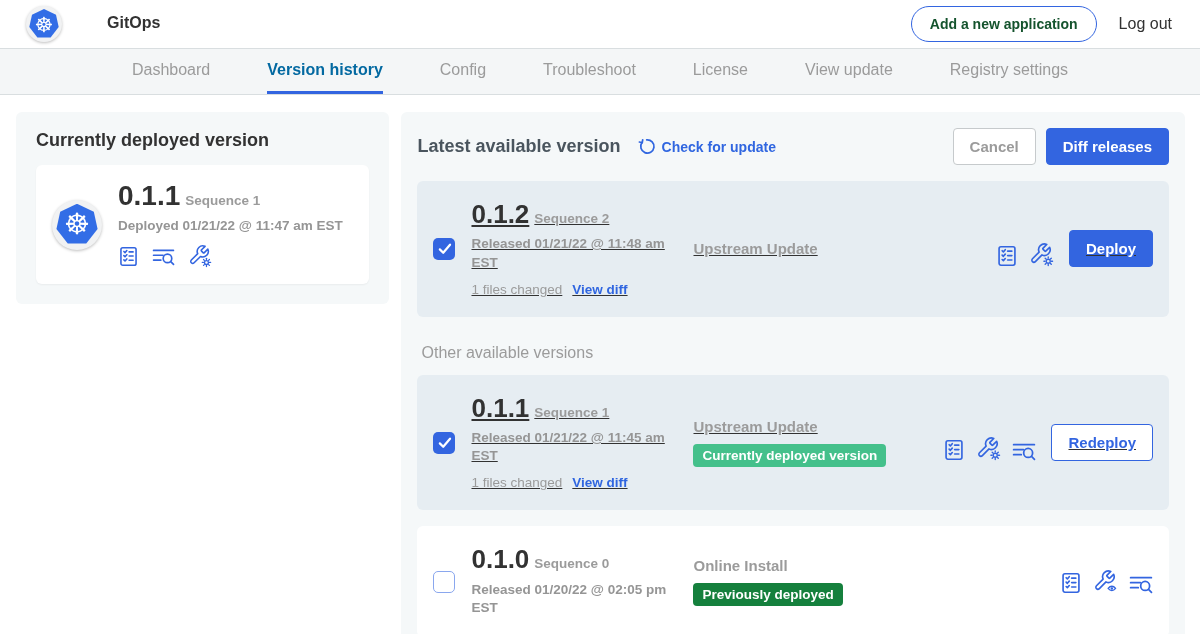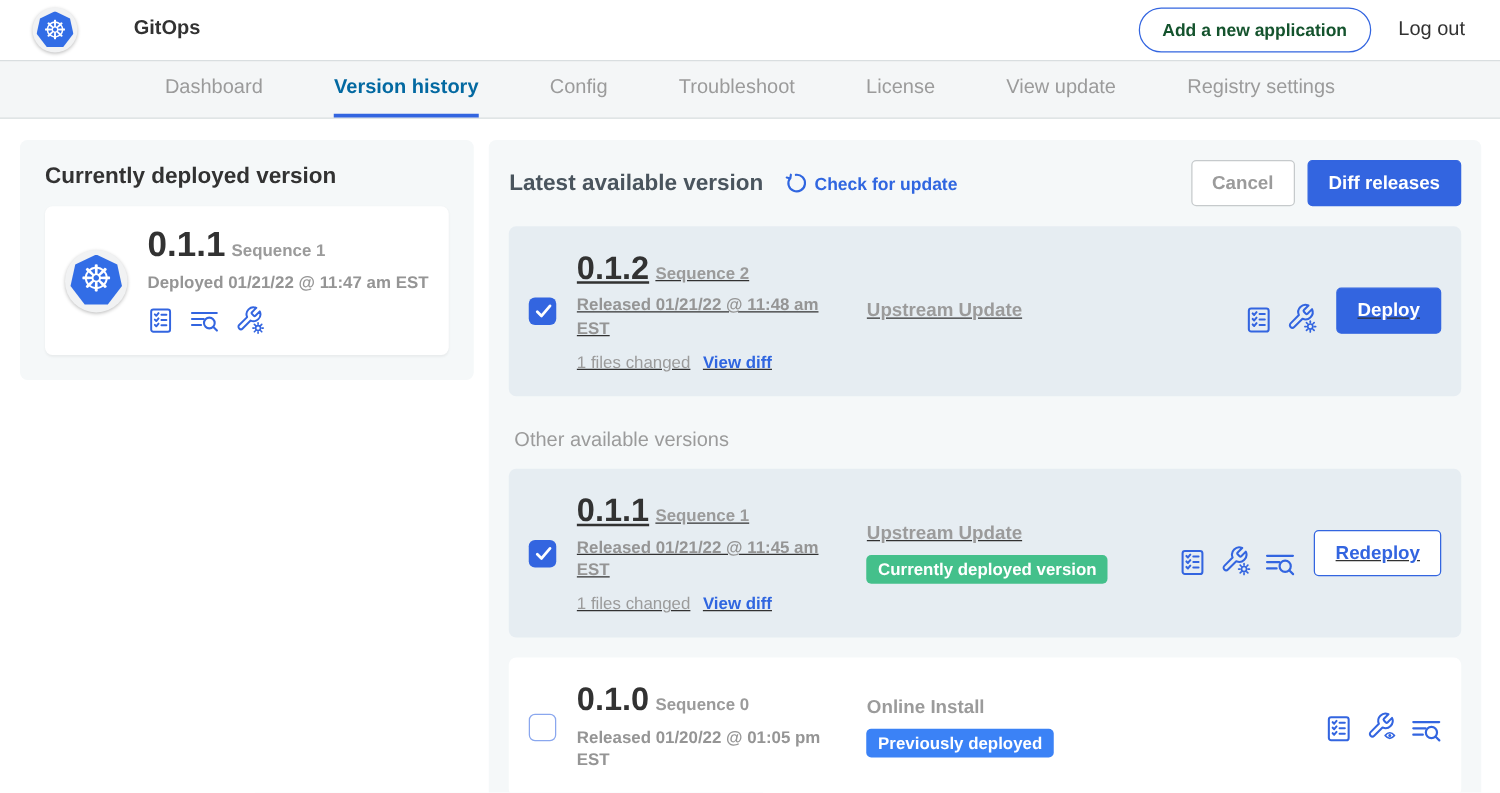--- a/index.html
+++ b/index.html
@@ -65,26 +65,26 @@
   .version-card.selected { background:#e6edf2;text-decoration:underline; }
   .version-card.plain { background:#fff; min-height:100px; }
   .checkbox { width:22px; height:22px; border-radius:5px; flex:0 0 22px; cursor:pointer;
     display:flex; align-items:center; justify-content:center; }
   .checkbox.checked { background:#3365e0; }
   .checkbox.unchecked { background:#fff; border:1.5px solid #8aa7ee; }
   .vc-info { width:200px; margin-left:16px; }
   .vc-date { font-size:13.5px; font-weight:700; color:#959595; margin-top:7px; width:196px; line-height:1.35; }
   .vc-files { display:flex; gap:10px; margin-top:10px; font-size:13.5px; color:#9b9b9b; }
   .view-diff { color:#3066e0; font-weight:700; cursor:pointer; }
-  .vc-source { width:250px; margin-left:32px; }
+  .vc-source { width:250px; margin-left:22px; }
   .source-label { font-size:15px; font-weight:700; color:#9b9b9b; }
   .badge { display:inline-block; margin-top:9px; padding:4px 9px; border-radius:4px;
     font-size:13.5px; font-weight:700; color:#fff; }
   .badge-green { background:#44c08b; }
-  .badge-gray { background:#3b82f6; }
+  .badge-gray { background:#15803d; }
   .vc-actions { margin-left:auto; display:flex; align-items:flex-end; gap:11px; }
   .vc-actions .btn { margin-left:4px; }
   .other-title { font-size:16px; color:#9b9b9b; margin:27px 0 0 4px; }
   .version-card + .other-title { margin-top:27px; }
   .mt12 { margin-top:13px; }
 </style>
 </head>
 <body>
 
 <svg width="0" height="0" style="position:absolute">
@@ -292,21 +292,21 @@
       </div>
     </div>
 
     <div class="version-card plain">
       <div class="checkbox unchecked"></div>
       <div class="vc-info">
         <div class="ver-row">
           <span class="ver-number" style="font-size:26px">0.1.0</span>
           <span class="ver-seq">Sequence 0</span>
         </div>
-        <div class="vc-date">Released 01/20/22 @ 01:05 pm EST</div>
+        <div class="vc-date">Released 01/20/22 @ 02:05 pm EST</div>
       </div>
       <div class="vc-source">
         <div class="source-label">Online Install</div>
         <span class="badge badge-gray">Previously deployed</span>
       </div>
       <div class="vc-actions">
         <span class="icon-btn">
           <svg width="22" height="22" viewBox="0 0 20 20">
               <use href="#i-checklist"></use>
             </svg>

